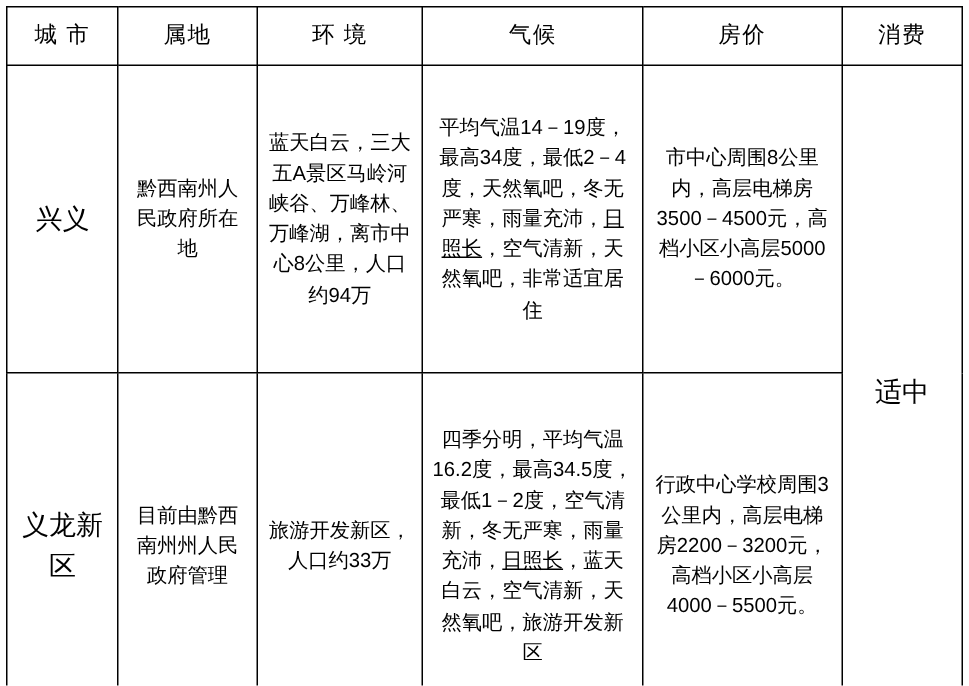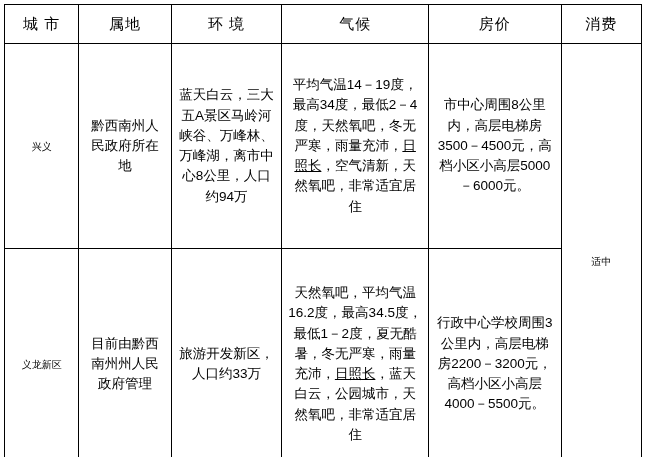--- a/index.html
+++ b/index.html
@@ -42,21 +42,21 @@
     font-size: 13.5px;
   }
   .col-city   { width: 74px; }
   .col-belong { width: 92px; }
   .col-env    { width: 110px; }
   .col-climate{ width: 146px; }
   .col-price  { width: 132px; }
   .col-consume{ width: 80px; }
 
   td.cell-city, td.cell-consume {
-    font-size: 10px;
+    font-size: 18px;
   }
   td.cell-body {
     text-align: justify;
     text-align-last: center;
     line-height: 1.62;
   }
   .u { text-decoration: underline; }
   .row1 td { height: 196px; }
   .row2 td { height: 222px; }
 </style>
@@ -89,18 +89,18 @@
         <td class="cell-body">黔西南州人民政府所在地</td>
         <td class="cell-body">蓝天白云，三大五A景区马岭河峡谷、万峰林、万峰湖，离市中心8公里，人口约94万</td>
         <td class="cell-body"><span>平均气温14－19度，最高34度，最低2－4度，天然氧吧，冬无严寒，雨量充沛，</span><span class="u">日照长</span><span>，空气清新，天然氧吧，非常适宜居住</span></td>
         <td class="cell-body">市中心周围8公里内，高层电梯房3500－4500元，高档小区小高层5000－6000元。</td>
         <td class="cell-consume" rowspan="2">适中</td>
       </tr>
       <tr class="row2">
         <td class="cell-city">义龙新区</td>
         <td class="cell-body">目前由黔西南州州人民政府管理</td>
         <td class="cell-body">旅游开发新区，人口约33万</td>
-        <td class="cell-body"><span>天然氧吧，平均气温16.2度，最高34.5度，最低1－2度，夏无酷暑，冬无严寒，雨量充沛，</span><span class="u">日照长</span><span>，蓝天白云，公园城市，天然氧吧，非常适宜居住</span></td>
+        <td class="cell-body"><span>四季分明，平均气温16.2度，最高34.5度，最低1－2度，空气清新，冬无严寒，雨量充沛，</span><span class="u">日照长</span><span>，蓝天白云，空气清新，天然氧吧，旅游开发新区</span></td>
         <td class="cell-body">行政中心学校周围3公里内，高层电梯房2200－3200元，高档小区小高层4000－5500元。</td>
       </tr>
     </tbody>
   </table>
 </div>
 
 </body></html>

